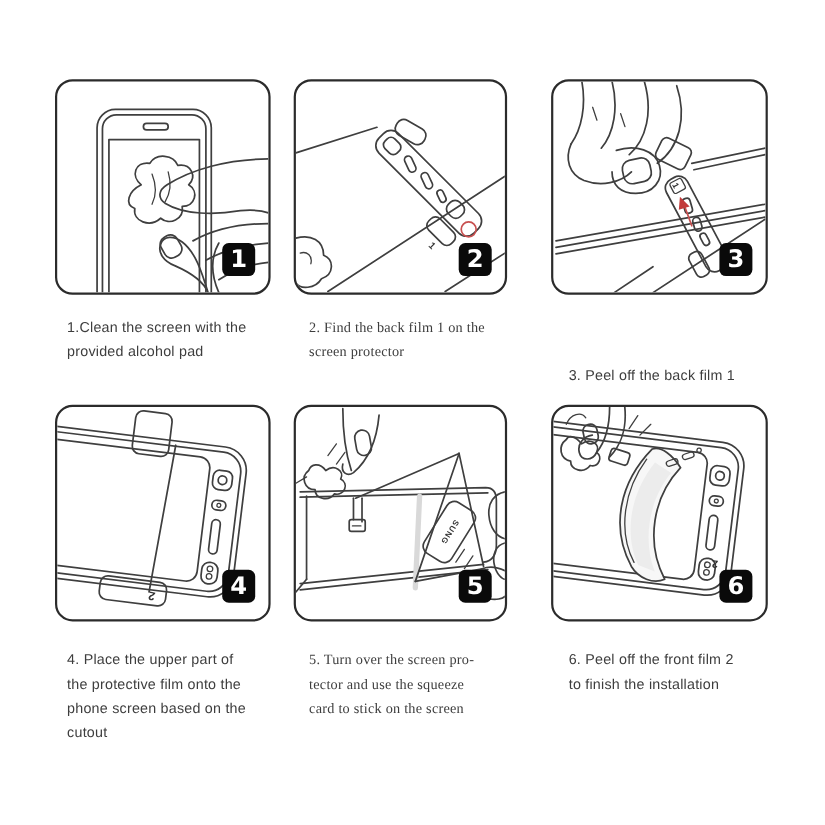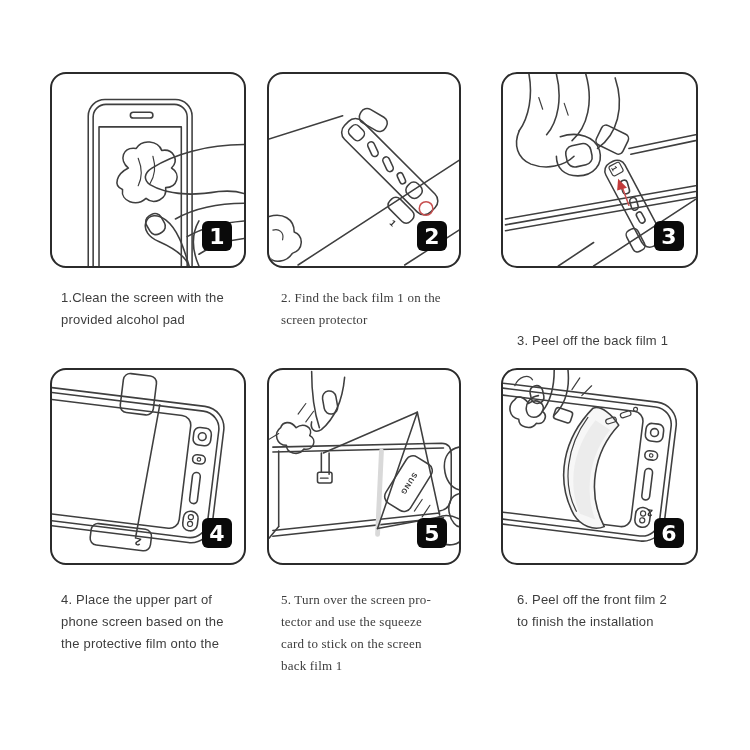--- a/index.html
+++ b/index.html
@@ -153,22 +153,23 @@
           <rect x="62" y="6" width="34" height="40" rx="7"></rect>
           <rect x="48" y="162" width="62" height="22" rx="7"></rect>
           <text x="100" y="180" font-size="11" transform="rotate(185 100 176)">2</text>
         </g>
       </g>
     </svg>
     <div class="badge">4</div>
   </section>
   <div class="caption" style="left:61px;top:589px;">
     <div>4. Place the upper part of</div>
+    <div>the protective film onto the</div>
     <div>phone screen based on the</div>
-    <div>the protective film onto the</div>
+    <div>cutout</div>
   </div>
 
   <section class="panel" style="left:267px;top:368px;width:194px;height:197px;">
     <svg class="art" viewBox="0 0 196 196">
       <g>
         <path d="M4,78 L178,74 Q188,74 188,86 L188,128 Q188,142 176,144"></path>
         <path d="M4,83 L180,79"></path>
         <path d="M4,164 L176,146"></path>
         <path d="M4,170 L180,151"></path>
       </g>
@@ -211,21 +212,20 @@
           <path class="thin" d="M166,138 L158,150"></path>
         </g>
       </g>
     </svg>
     <div class="badge">5</div>
   </section>
   <div class="caption" style="left:281px;top:589px;font-family:Liberation Serif, serif;">
     <div>5. Turn over the screen pro-</div>
     <div>tector and use the squeeze</div>
     <div>card to stick on the screen</div>
-    <div>back film 1</div>
   </div>
 
   <section class="panel" style="left:501px;top:368px;width:197px;height:197px;">
     <svg class="art" viewBox="0 0 196 196">
       <g transform="rotate(7 98 100)">
         <rect x="-60" y="26" width="230" height="142" rx="22"></rect>
         <rect x="-55" y="31" width="220" height="132" rx="18"></rect>
         <rect x="-48" y="38" width="184" height="118" rx="10"></rect>
         <g>
           <rect x="140" y="48" width="18" height="18" rx="6"></rect>

